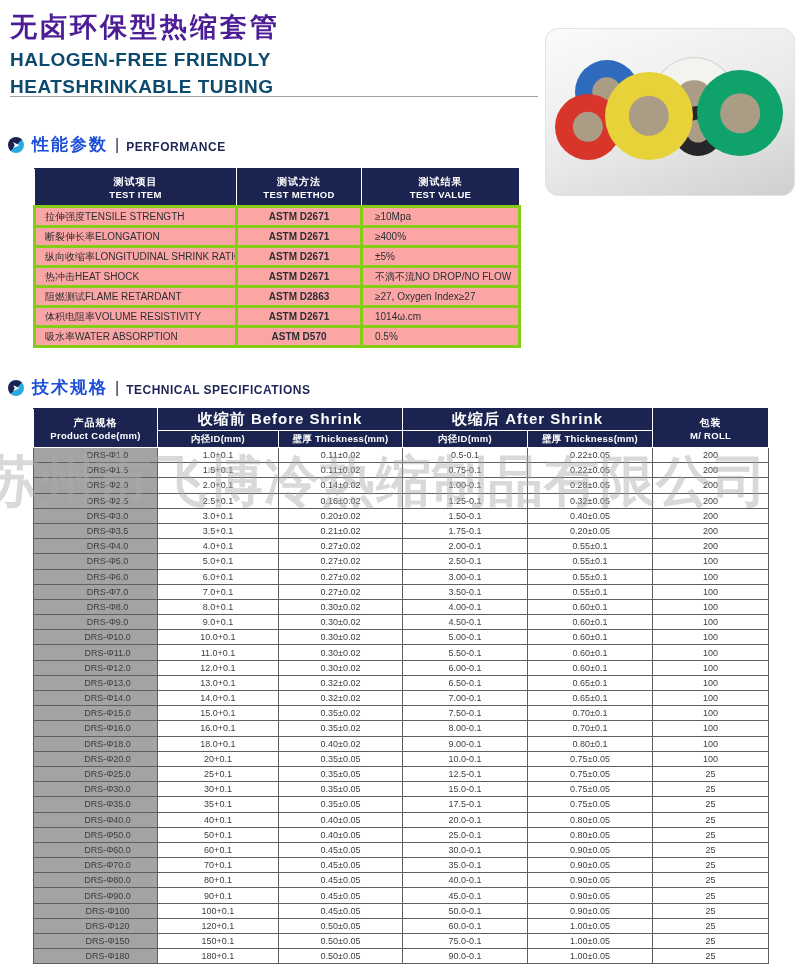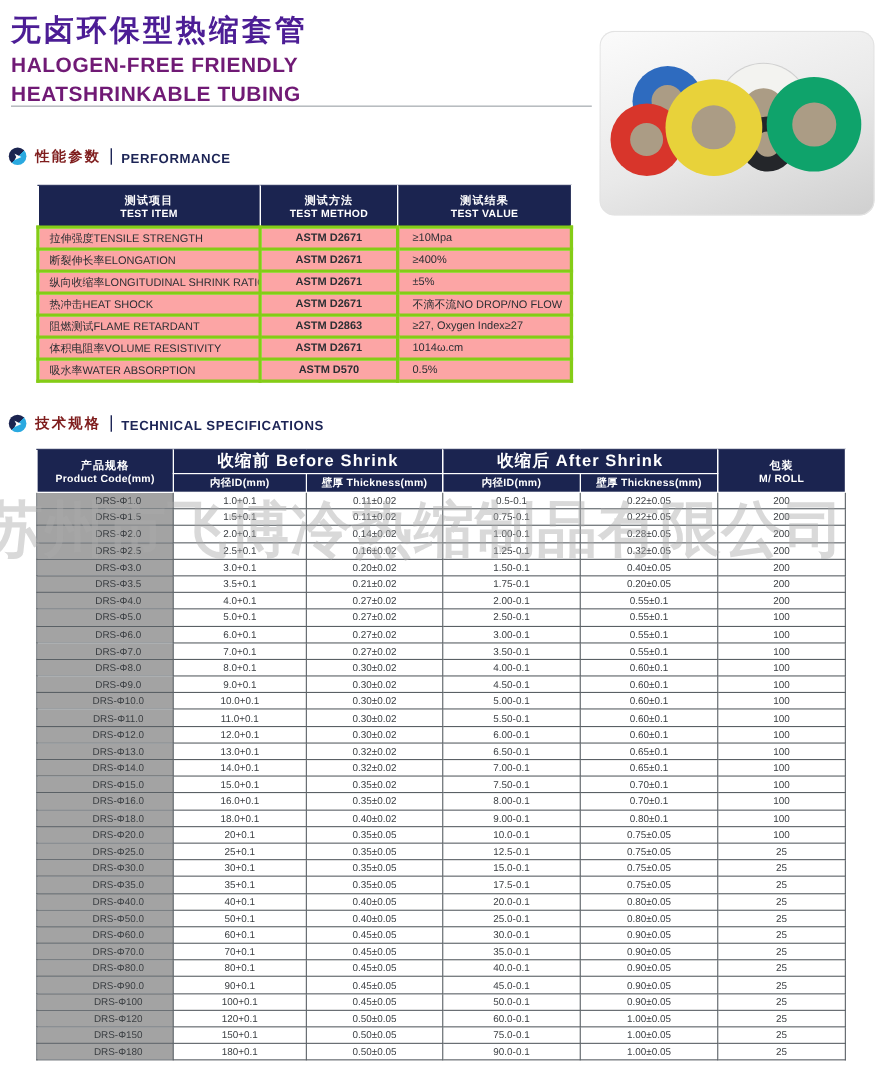--- a/index.html
+++ b/index.html
@@ -7,21 +7,21 @@
     width:800px;height:971px;background:#ffffff;
     font-family:"Liberation Sans","DejaVu Sans",sans-serif;
     position:relative;overflow:hidden;
     -webkit-font-smoothing:antialiased;
   }
   .page{position:absolute;inset:0;}
 
   
   .title-block{position:absolute;left:10px;top:10px;}
   .title-cn{font-size:27px;font-weight:bold;color:#4c1d95;letter-spacing:3px;line-height:34px;}
-  .title-en{font-size:19px;font-weight:bold;color:#701a75;letter-spacing:0.5px;line-height:23px;margin-top:4px;}
+  .title-en{font-size:19px;font-weight:bold;color:#0c4a6e;letter-spacing:0.5px;line-height:23px;margin-top:4px;}
   .rule{position:absolute;left:10px;top:96px;width:528px;height:0;border-top:1px solid #9aa0a6;}
 
   
   .image-card{
     position:absolute;left:545px;top:28px;width:250px;height:168px;
     border-radius:14px;background:linear-gradient(160deg,#fbfbfb 0%,#e9e9e9 55%,#cfcfcf 100%);
     box-shadow:0 0 0 1px #e3e3e3 inset;
   }
   .roll{position:absolute;border-radius:50%;}
   .roll .core{
@@ -39,21 +39,21 @@
   
   .section-header{position:absolute;left:8px;display:flex;align-items:center;}
   .section1{top:133px;}
   .section2{top:376px;}
   .sec-icon{
     width:16px;height:16px;border-radius:50%;
     background:linear-gradient(135deg,#1b2450 52%,#2aa9e0 52%);
     color:#ffffff;font-size:9px;line-height:16px;text-align:center;
     margin-right:8px;flex:0 0 auto;
   }
-  .sec-cn{font-size:13px;font-weight:bold;color:#7f1d1d;letter-spacing:2px;}
+  .sec-cn{font-size:17px;font-weight:bold;color:#1d4ed8;letter-spacing:2px;}
   .sec-bar{margin:0 7px;color:#1d2556;font-size:16px;font-weight:normal;}
   .sec-en{font-size:12px;font-weight:bold;color:#1d2556;letter-spacing:0.5px;padding-top:4px;}
 
   
   table{border-collapse:collapse;table-layout:fixed;}
   th,td{overflow:hidden;white-space:nowrap;}
   thead th{
     background:#1b2450;color:#ffffff;font-weight:bold;
     border:1px solid #ffffff;border-top:1px solid #1b2450;
   }

